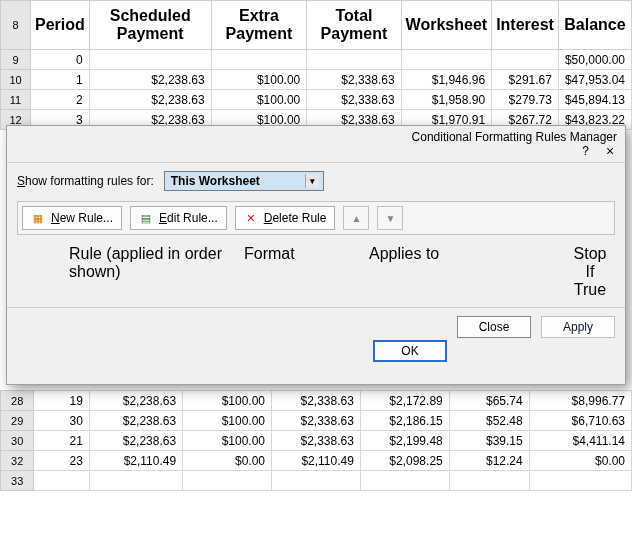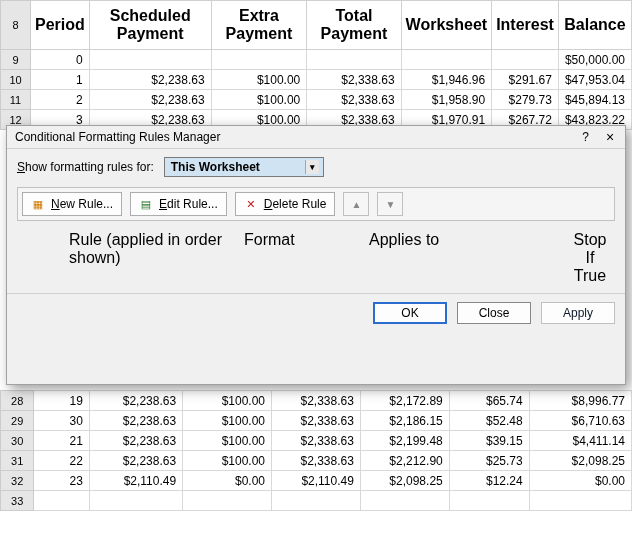--- a/index.html
+++ b/index.html
@@ -58,20 +58,21 @@
     border: 1px solid #a0a0a0;
     box-shadow: 4px 4px 12px rgba(0,0,0,0.4);
   }
   .dlg-title {
     display: flex;
     align-items: flex-end;
     justify-content: space-between;
     padding: 4px 8px;
     font-size: 12px;
     border-bottom: 1px solid #d0d0d0;
+    flex-direction: column;
   }
   .dlg-title-right { display: flex; gap: 14px; align-items: center; }
   .dlg-title .x-btn { width: 14px; text-align: center; font-size: 14px; line-height: 14px; }
   .dlg-body { padding: 8px 10px 4px; font-size: 12px; }
   .show-rules { display: flex; align-items: center; gap: 10px; margin-bottom: 10px; }
   .combo {
     display: inline-flex;
     align-items: center;
     justify-content: space-between;
     width: 160px;
@@ -193,21 +194,21 @@
     min-width: 74px;
     height: 22px;
     border: 1px solid #888;
     background: #fdfdfd;
     font-size: 12px;
     padding: 0 10px;
     display: inline-flex;
     align-items: center;
     justify-content: center;
   }
-  .btn.primary { border: 2px solid #2b6cd0; }
+  .btn.primary { border: 2px solid #2b6cd0; margin-top: 24px; }
   .btn.disabled { color: #0f172a; border-color: #c0c0c0; }
   .u { text-decoration: underline; }
 </style>
 </head>
 <body>
 
 <table class="grid">
   <tbody>
       <tr>
     <th class="rowhdr">8</th>
@@ -286,30 +287,20 @@
   </tr>
   <tr>
     <td class="rowhdr">30</td>
     <td class="cell">21</td>
     <td class="cell">$2,238.63</td>
     <td class="cell">$100.00</td>
     <td class="cell">$2,338.63</td>
     <td class="cell">$2,199.48</td>
     <td class="cell">$39.15</td>
     <td class="cell">$4,411.14</td>
-  </tr>
-  <tr>
-    <td class="rowhdr">31</td>
-    <td class="cell">22</td>
-    <td class="cell">$2,238.63</td>
-    <td class="cell">$100.00</td>
-    <td class="cell">$2,338.63</td>
-    <td class="cell">$2,212.90</td>
-    <td class="cell">$25.73</td>
-    <td class="cell">$2,098.25</td>
   </tr>
   <tr>
     <td class="rowhdr">32</td>
     <td class="cell">23</td>
     <td class="cell">$2,110.49</td>
     <td class="cell">$0.00</td>
     <td class="cell">$2,110.49</td>
     <td class="cell">$2,098.25</td>
     <td class="cell">$12.24</td>
     <td class="cell">$0.00</td>

